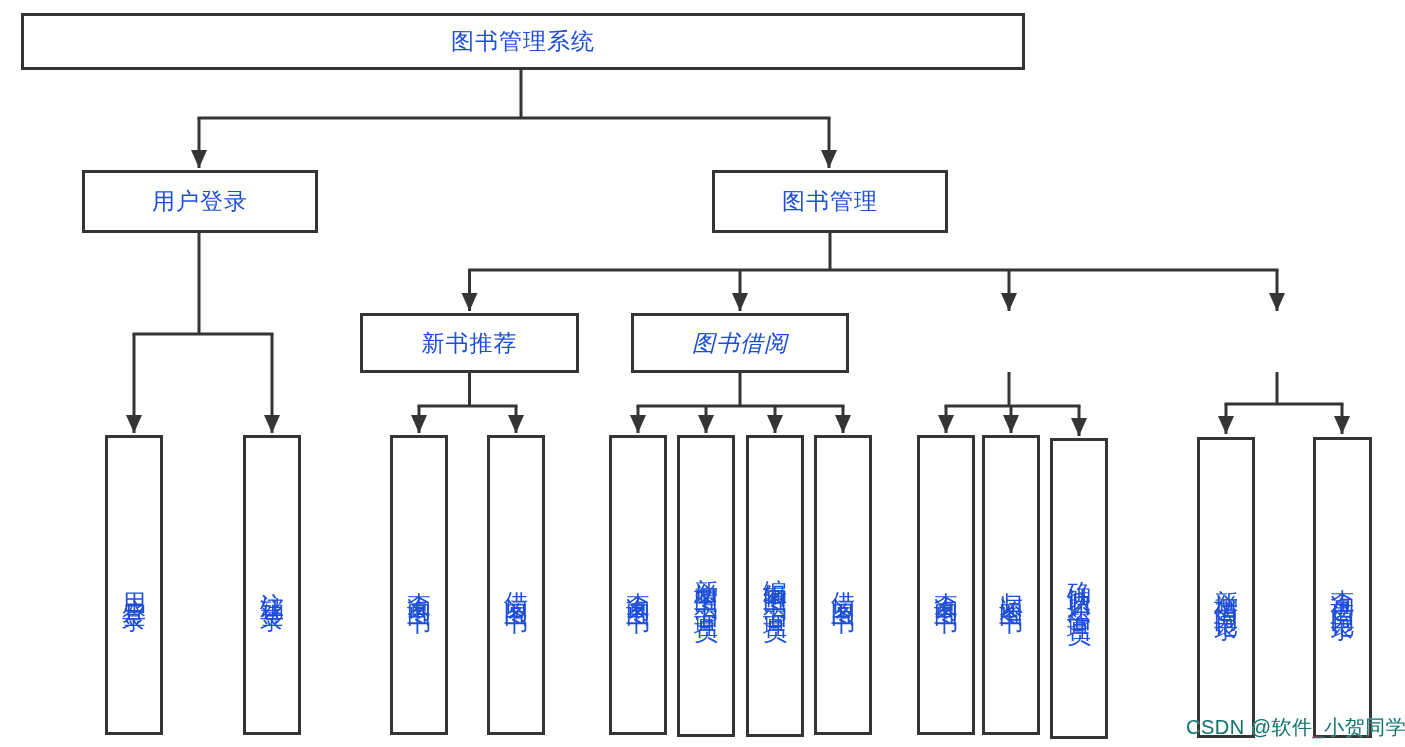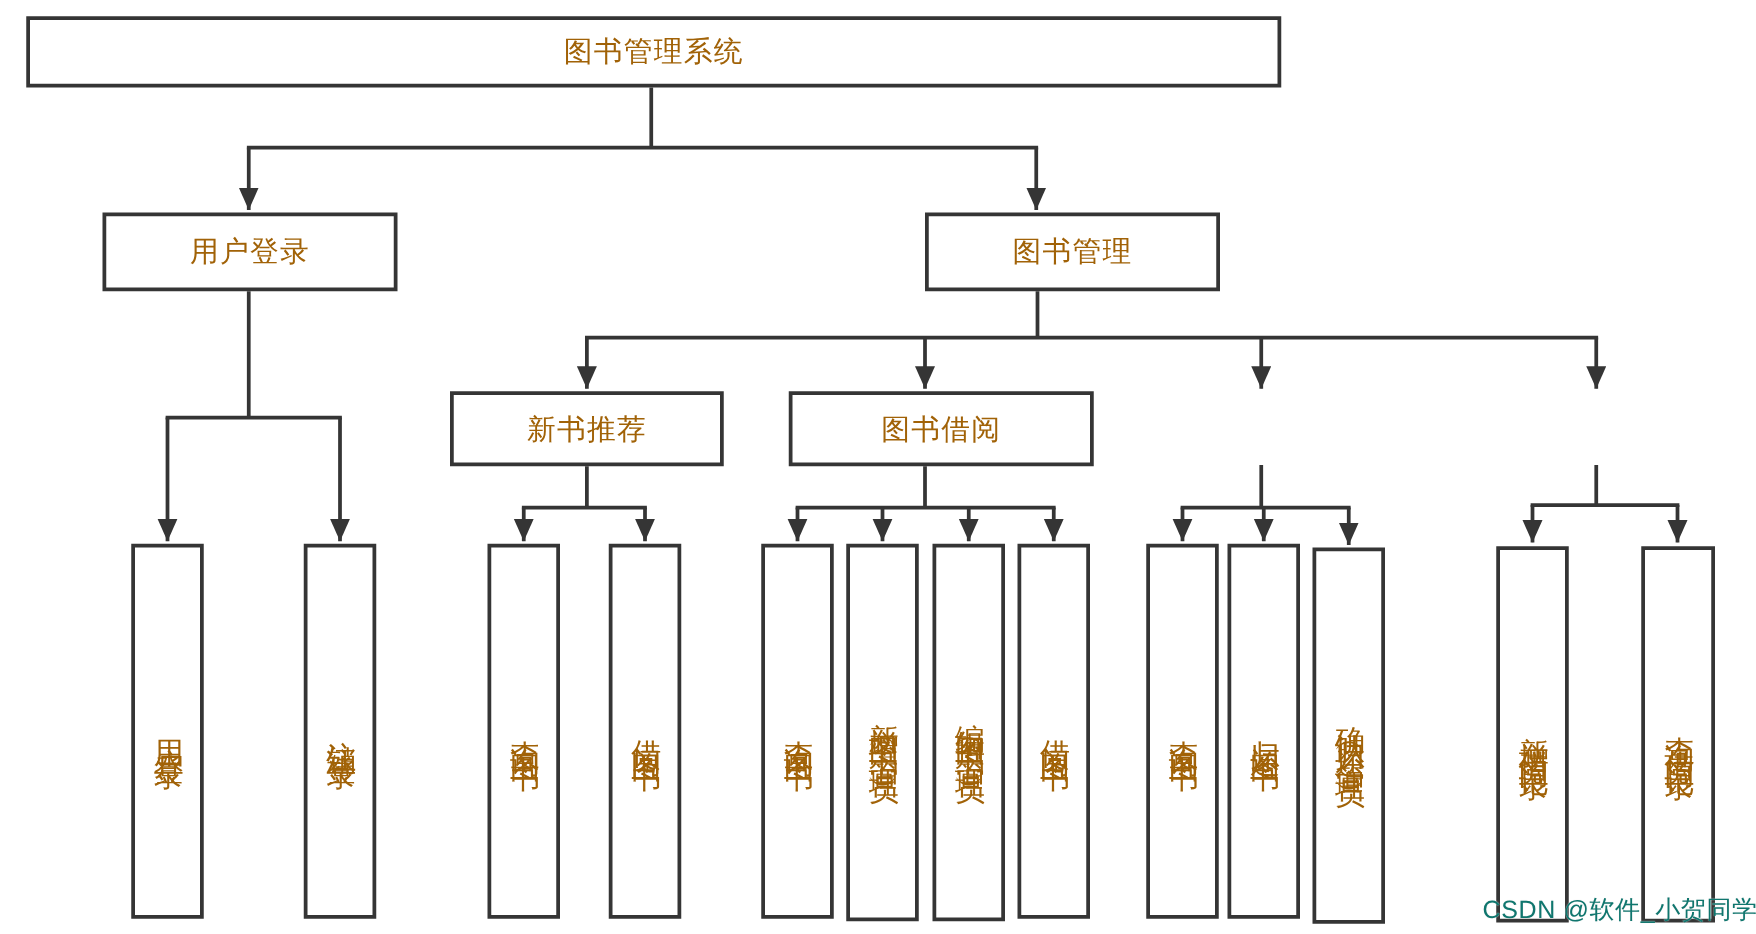--- a/index.html
+++ b/index.html
@@ -15,21 +15,21 @@
     position: absolute;
     left: 0; top: 0;
     width: 1405px; height: 747px;
     pointer-events: none;
   }
   .node {
     position: absolute;
     box-sizing: border-box;
     background: #ffffff;
     border: 3px solid #353535;
-    color: #a16207;
+    color: #1d4ed8;
     display: flex;
     align-items: center;
     justify-content: center;
     font-size: 23px;
     letter-spacing: 1px;
     line-height: 1;
     white-space: nowrap;
   }
   .vnode {
     writing-mode: vertical-rl;
@@ -109,24 +109,24 @@
         <path d="M1224.5,404 H1343.5"></path>
         <path d="M1226,404 V434" marker-end="url(#arr)"></path>
         <path d="M1342,404 V434" marker-end="url(#arr)"></path>
       </g>
     </g>
   </svg>
 
   <div class="node" style="left:21px; top:13px; width:1004px; height:57px;">图书管理系统</div>
 
   <div class="node" style="left:82px; top:170px; width:236px; height:63px;">用户登录</div>
-  <div class="node" style="left:712px; top:170px; width:236px; height:63px;margin-left:28px;">图书管理</div>
+  <div class="node" style="left:712px; top:170px; width:236px; height:63px;">图书管理</div>
 
   <div class="node" style="left:360px; top:313px; width:219px; height:60px;">新书推荐</div>
-  <div class="node" style="left:631px; top:313px; width:244px; height:60px;">图书借阅</div>
+  <div class="node" style="left:631px; top:313px; width:218px; height:60px;font-style:italic;">图书借阅</div>
 
   <div class="node vnode" style="left:105px; top:435px; width:58px; height:300px;">用户登录</div>
   <div class="node vnode" style="left:243px; top:435px; width:58px; height:300px;">注销登录</div>
 
   <div class="node vnode" style="left:390px; top:435px; width:58px; height:300px;">查询图书</div>
   <div class="node vnode" style="left:487px; top:435px; width:58px; height:300px;">借阅图书</div>
 
   <div class="node vnode" style="left:609px; top:435px; width:58px; height:300px;">查询图书</div>
   <div class="node vnode" style="left:677px; top:435px; width:58px; height:302px;">新增图书（管理员）</div>
   <div class="node vnode" style="left:746px; top:435px; width:58px; height:302px;">编辑图书（管理员）</div>

